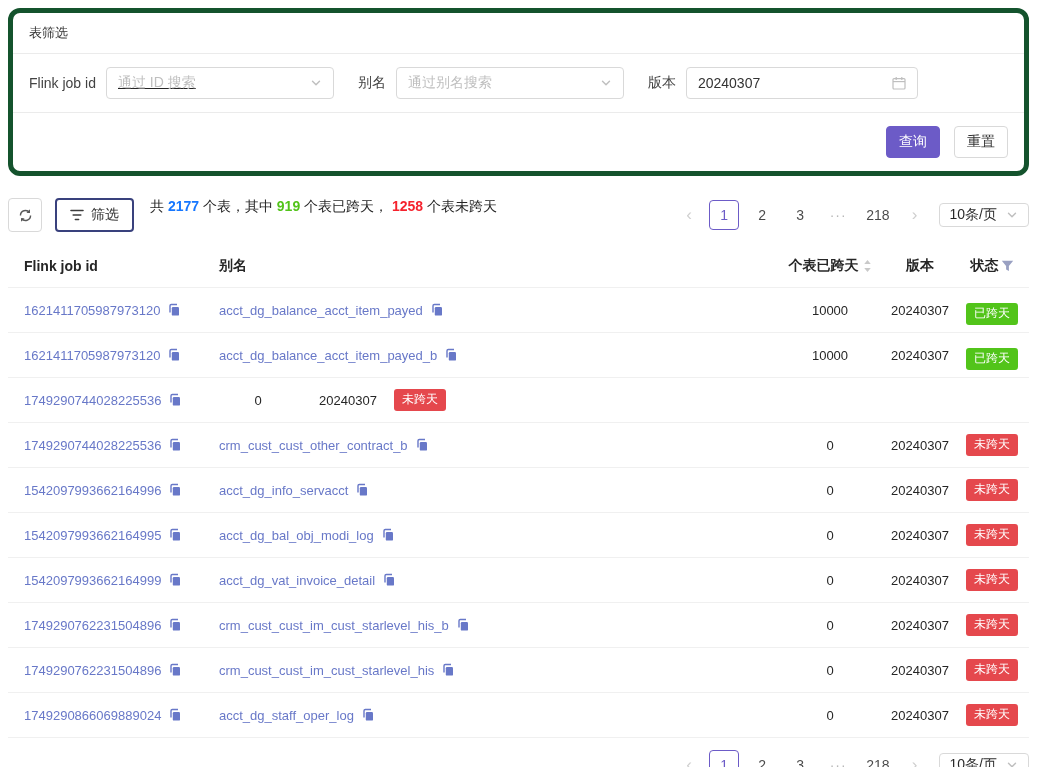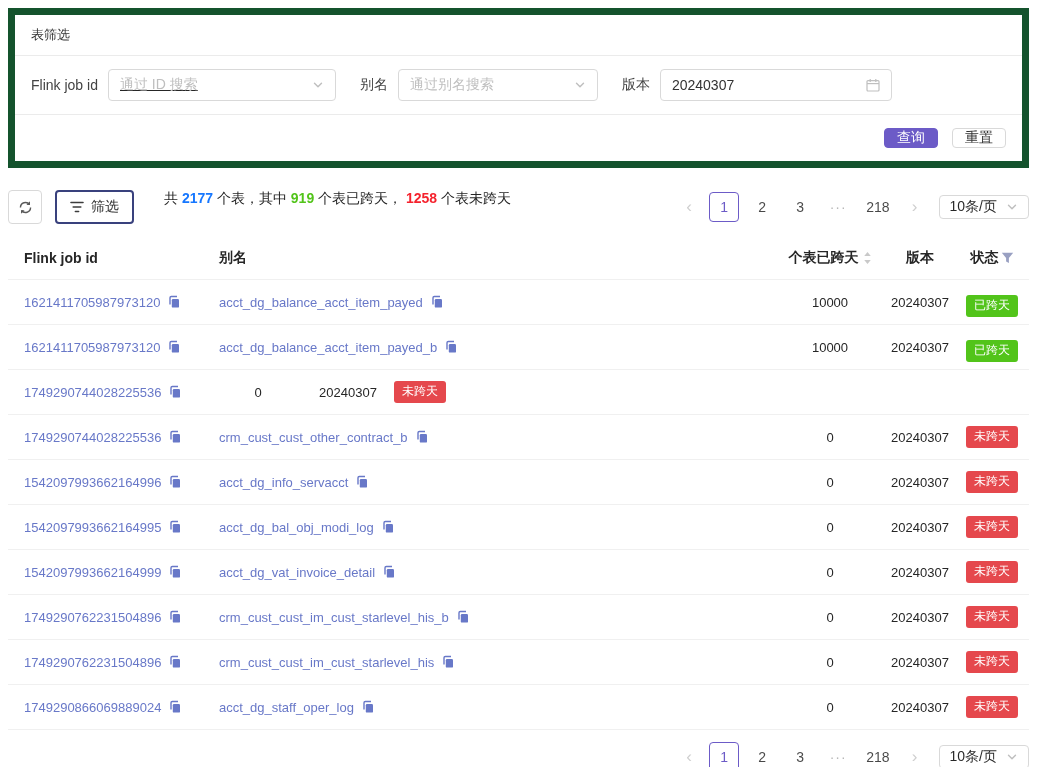--- a/index.html
+++ b/index.html
@@ -11,56 +11,56 @@
     font-size: 14px;
   }
   :root {
     --primary:#6c5bc7; --link:#6878c8;
     --badge-green:#52c41a; --badge-red:#e5484d;
     --stat-blue:#1677ff; --stat-green:#52c41a; --stat-red:#f5222d;
   }
   .page { padding: 8px; }
 
   
-  .card { border: 7px solid #14532d; border-radius: 0; background: #fff; }
+  .card { border: 5px solid #14532d; border-radius: 12px; background: #fff; }
   .card-header { padding: 11px 16px; font-size: 13px; color: #333; border-bottom: 1px solid #ebebeb; }
   .card-body { display: flex; align-items: center; gap: 24px; padding: 13px 16px; border-bottom: 1px solid #ebebeb; }
   .field { display: flex; align-items: center; gap: 10px; }
   .flabel { color: #434343; white-space: nowrap; }
   .select {
     height: 32px; border: 1px solid #d9d9d9; border-radius: 4px; background: #fff;
     display: flex; align-items: center; justify-content: space-between;
     padding: 0 11px; cursor: pointer;
   }
   .w-jobid { width: 228px; text-decoration: underline; }
-  .w-alias { width: 200px; gap: 8px; }
+  .w-alias { width: 228px; gap: 8px; }
   .w-version { width: 232px; }
   .placeholder { color: #bfbfbf; overflow: hidden; white-space: nowrap; }
   .date-value { color: #333; }
   .sicon { display: inline-flex; align-items: center; }
   .card-footer { display: flex; justify-content: flex-end; gap: 14px; padding: 13px 16px; }
   .btn {
-    height: 20px; padding: 0 12px; border: 1px solid #d9d9d9; border-radius: 4px;
+    height: 32px; padding: 0 12px; border: 1px solid #d9d9d9; border-radius: 4px;
     background: #fff; font-size: 14px; cursor: pointer; color: #333;
     font-family: "Liberation Sans", sans-serif;
   }
   .btn-primary { background: var(--primary); border-color: var(--primary); color: #fff; }
 
   
   .toolbar { display: flex; gap: 13px; margin-top: 22px; }
   .icon-btn {
     width: 34px; height: 34px; border: 1px solid #d9d9d9; border-radius: 4px; background: #fff;
     display: flex; align-items: center; justify-content: center; cursor: pointer;
   }
   .filter-btn {
     height: 34px; padding: 0 13px; background: #fff; border: 2px solid #39417d; border-radius: 4px;
     display: flex; align-items: center; gap: 7px; font-size: 14px; color: #2b2b2b; cursor: pointer;
     font-family: "Liberation Sans", sans-serif;
   }
-  .stats { margin-left: 17px; color: #262626; white-space: nowrap; }
+  .stats { margin-left: 3px; color: #262626; white-space: nowrap; }
   .num { font-weight: 700; }
   .num.blue { color: var(--stat-blue); }
   .num.green { color: var(--stat-green); }
   .num.red { color: var(--stat-red); }
   .toolbar .pager { margin-left: auto; }
 
   
   .pager { display: flex; align-items: center; gap: 8px; }
   .pg-arrow { width: 24px; height: 30px; display: flex; align-items: center; justify-content: center;
               font-size: 17px; color: #cfcfcf; cursor: pointer; user-select: none; }

